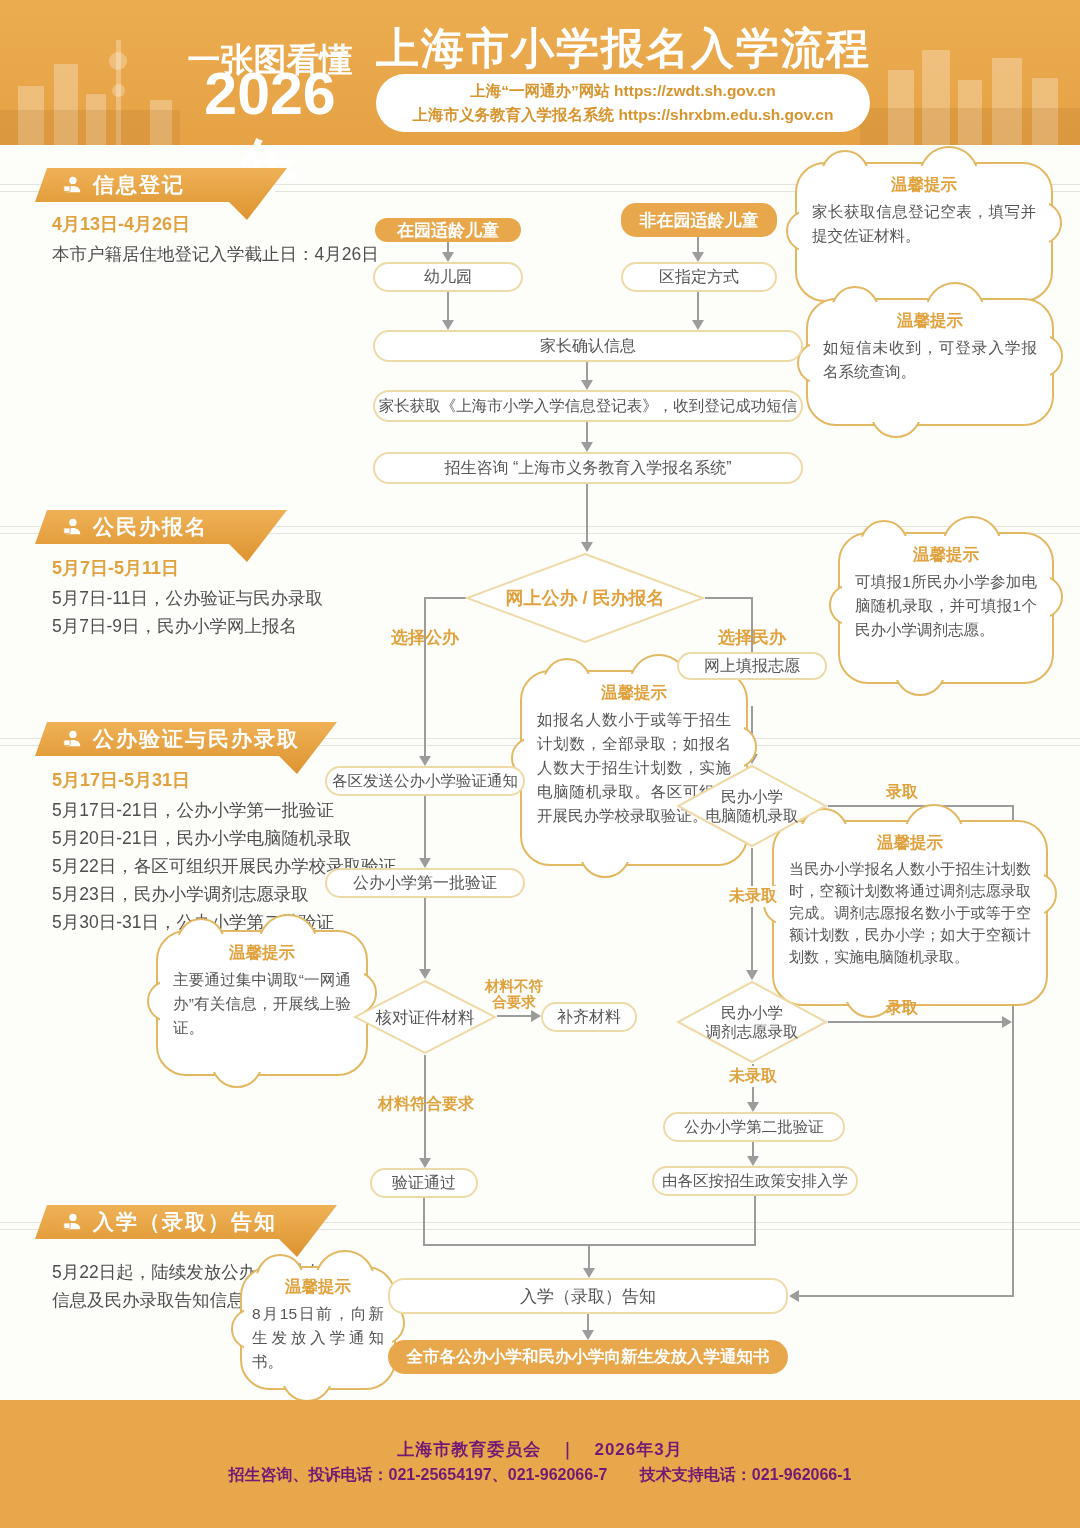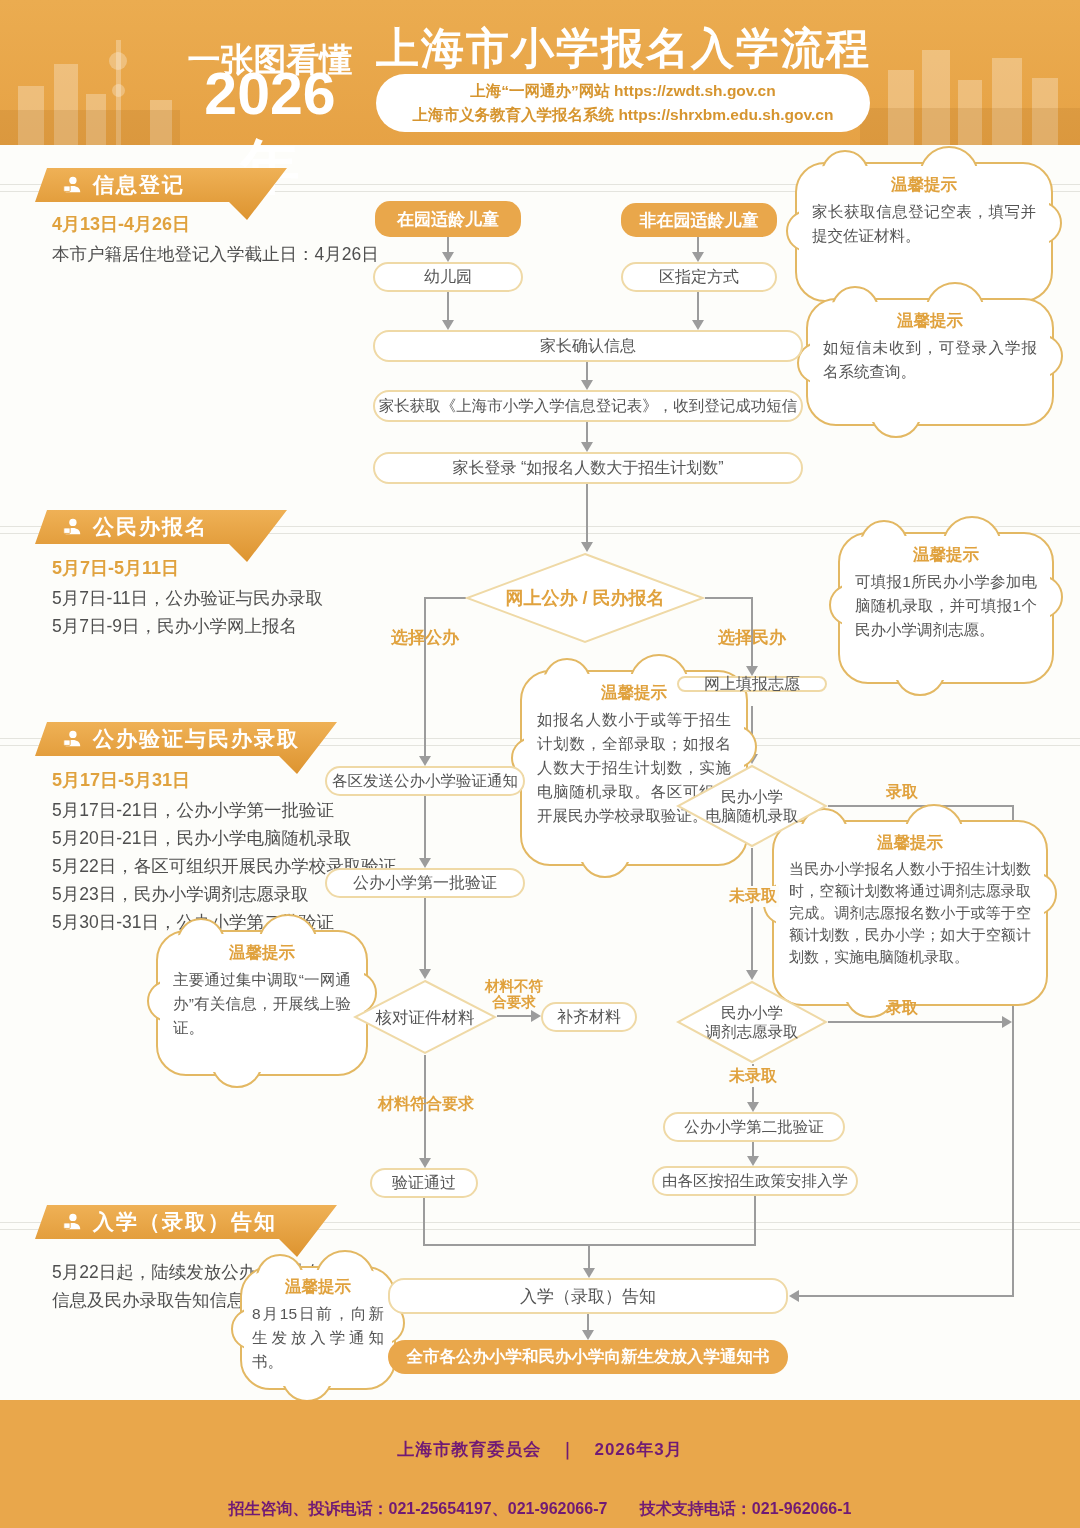--- a/index.html
+++ b/index.html
@@ -67,21 +67,21 @@
   .bB{left:48%;top:-16px;width:56px;height:56px;}
   .bC{right:-9px;top:28%;width:40px;height:40px;}
   .bD{left:26%;bottom:-12px;width:48px;height:48px;}
   .bE{left:-9px;top:34%;width:38px;height:38px;}
   .tip-mask{position:absolute;left:4px;top:4px;right:4px;bottom:4px;background:#fff;border-radius:26px;}
   .tip-content{position:absolute;left:0;top:0;right:0;bottom:0;padding:12px 17px;box-sizing:border-box;}
   .tip-title{text-align:center;color:#E0A23E;font-weight:bold;font-size:16.5px;margin-bottom:4px;}
   .tip-text{color:#555;font-size:15.5px;line-height:24px;text-align:justify;}
 
   .f1{margin-top:38px;font-size:17px;font-weight:bold;letter-spacing:1px;}
-  .f2{margin-top:38px;font-size:16px;font-weight:bold;}
+  .f2{margin-top:4px;font-size:16px;font-weight:bold;}
   .f2 span{margin:0 14px;}
 </style>
 </head>
 <body>
 
 <div id="canvas">
 
   <div class="hdr">
 
     <div class="bld" style="left:18px;top:86px;width:26px;height:59px"></div>
@@ -319,36 +319,36 @@
       <div class="bump bC"></div>
       <div class="bump bD"></div>
       <div class="bump bE"></div>
     <div class="tip-mask"></div>
     <div class="tip-content" style="padding:10px 12px">
       <div class="tip-title">温馨提示</div>
       <div class="tip-text">8月15日前，向新生发放入学通知书。</div>
     </div>
   </div>
 
-  <div class="opill" style="left:375px;top:201px;width:146px;height:36px">在园适龄儿童</div>
+  <div class="opill" style="left:375px;top:218px;width:146px;height:24px">在园适龄儿童</div>
   <div class="opill" style="left:621px;top:203px;width:156px;height:34px">非在园适龄儿童</div>
   <div class="node" style="left:373px;top:262px;width:150px;height:30px">幼儿园</div>
   <div class="node" style="left:621px;top:262px;width:156px;height:30px">区指定方式</div>
   <div class="node" style="left:373px;top:330px;width:430px;height:32px">家长确认信息</div>
   <div class="node" style="left:373px;top:390px;width:430px;height:32px;font-size:15.5px">家长获取《上海市小学入学信息登记表》，收到登记成功短信</div>
-  <div class="node" style="left:373px;top:452px;width:430px;height:32px">家长登录 “如报名人数大于招生计划数”</div>
+  <div class="node" style="left:373px;top:452px;width:430px;height:32px">招生咨询 “上海市义务教育入学报名系统”</div>
 
   <div class="diamond" style="left:465px;top:552px;width:240px;height:92px">
     <svg width="240" height="92">
         <polygon points="120,2 238,46 120,90 2,46" fill="#fff" stroke="#EFD9A6" stroke-width="2"></polygon>
       </svg>
     <div class="dtext orange">网上公办 / 民办报名</div>
   </div>
 
-  <div class="node" style="left:677px;top:676px;width:150px;height:16px">网上填报志愿</div>
+  <div class="node" style="left:677px;top:652px;width:150px;height:28px">网上填报志愿</div>
   <div class="node" style="left:325px;top:766px;width:200px;height:30px;font-size:15.5px">各区发送公办小学验证通知</div>
   <div class="node" style="left:325px;top:868px;width:200px;height:30px">公办小学第一批验证</div>
 
   <div class="diamond" style="left:676px;top:764px;width:152px;height:84px">
     <svg width="152" height="84">
         <polygon points="76,2 150,42 76,82 2,42" fill="#fff" stroke="#EFD9A6" stroke-width="2"></polygon>
       </svg>
     <div class="dtext">
       <span>民办小学</span>
       <span>电脑随机录取</span>

